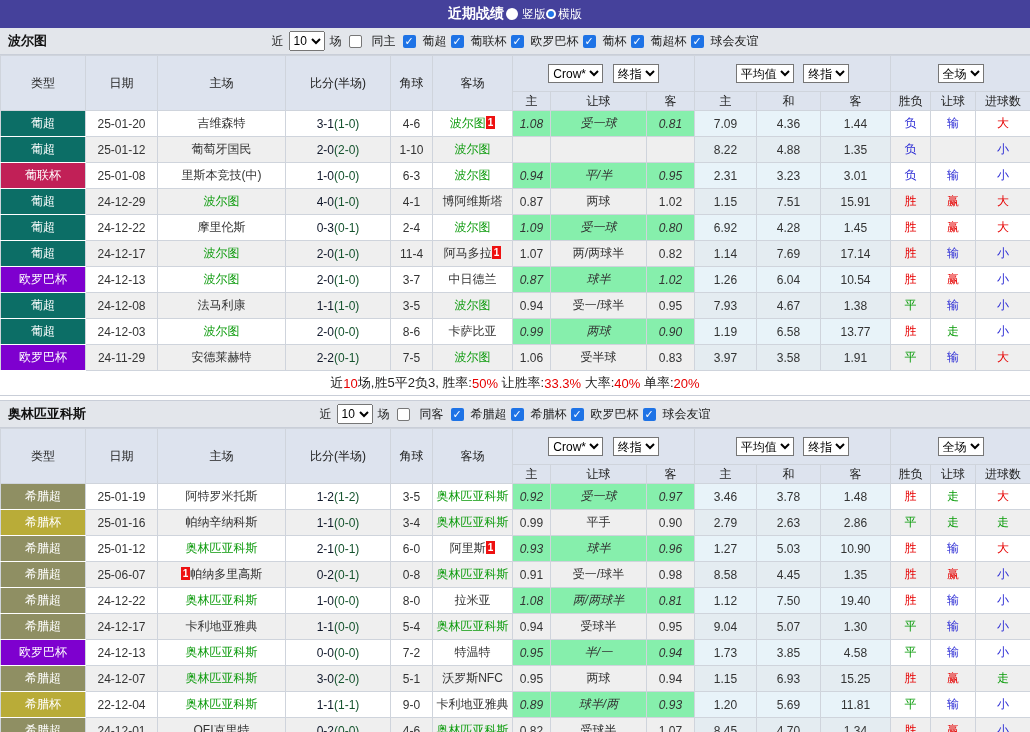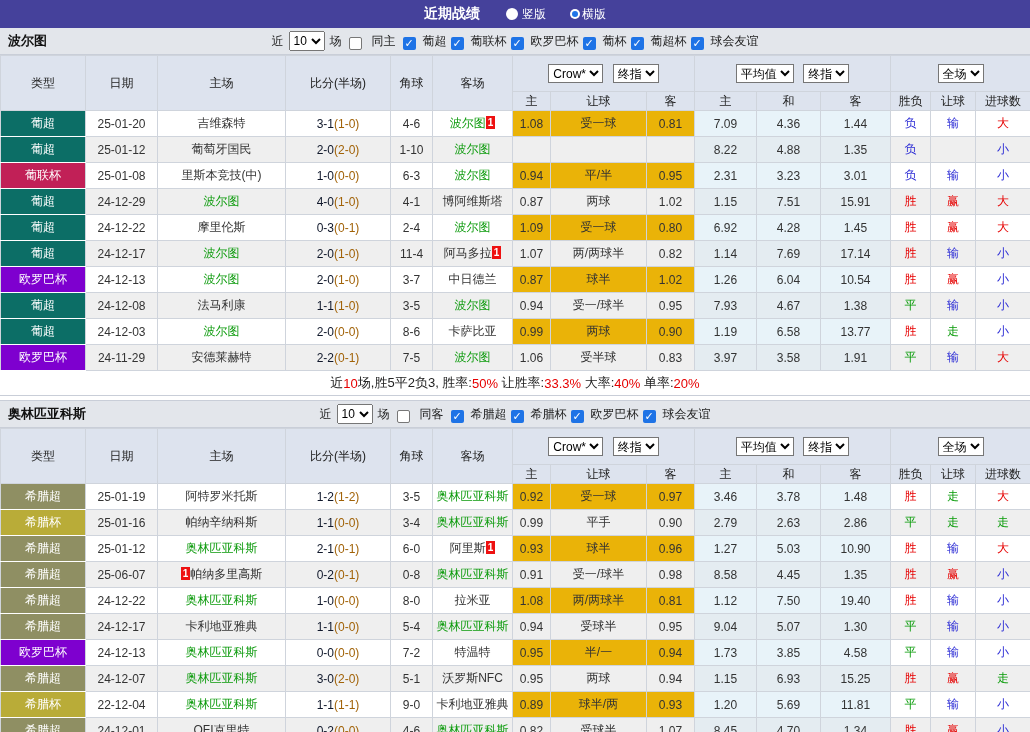--- a/index.html
+++ b/index.html
@@ -1,55 +1,55 @@
 <!DOCTYPE html>
 <html><head>
 <meta charset="utf-8">
 <style>
   * { box-sizing: border-box; margin: 0; padding: 0; }
   body { font-family: "Liberation Sans", "DejaVu Sans", sans-serif; background: #fff; }
   .page { width: 1030px; margin: 0; background: #fff; }
 
   
-  .topbar { height: 28px; background: #45419b; display: flex; align-items: center; justify-content: center; gap: 26px; color: #fff; }
+  .topbar { height: 28px; background: #45419b; display: flex; align-items: center; justify-content: center; gap: 2px; color: #fff; }
   .topbar .title { font-size: 14px; font-weight: bold; }
   .topbar label { display: inline-flex; align-items: center; gap: 4px; font-size: 12px; cursor: pointer; }
   .radio { width: 12px; height: 12px; border-radius: 50%; background: #fff; display: inline-block; }
   .radio.sel { width: 6px; height: 6px; background: #fff; border: 3px solid #1f74e8; box-shadow: 0 0 0 2px #fff; }
 
   
   .filter-bar { height: 27px; background: #e3e6eb; border-bottom: 1px solid #c9ced8; position: relative; display: flex; align-items: center; justify-content: center; font-size: 12px; color: #222; }
   .team-name-label { position: absolute; left: 8px; font-weight: bold; font-size: 13px; color: #111; }
   .filter-center { display: inline-flex; align-items: center; gap: 3px; }
   .count-select { font-size: 12px; height: 20px; margin: 0 2px; }
-  .cb-label { display: inline-flex; align-items: flex-end; gap: 7px; cursor: pointer; margin-left: 4px; }
+  .cb-label { display: inline-flex; align-items: center; gap: 7px; cursor: pointer; margin-left: 4px; }
   .cb { display: inline-block; width: 13px; height: 13px; border-radius: 2px; text-align: center; }
   .cb.on { background: #1e73e6; color: #fff; font-size: 11px; line-height: 13px; font-weight: bold; }
   .cb.off { background: #fff; border: 1px solid #777; width: 13px; height: 13px; margin-right: 3px; }
   .leagues { display: inline-flex; align-items: center; }
 
   
   table { border-collapse: collapse; table-layout: fixed; width: 1030px; font-size: 12px; }
   th, td { border: 1px solid #cfd4dc; text-align: center; overflow: hidden; white-space: nowrap; }
   thead th { background: #dde3ee; font-weight: normal; color: #222; }
   thead tr.r1 th { height: 21px; }
   thead tr.r2 th { height: 19px; }
   thead select { font-size: 12px; height: 19px; margin: 8px 3px; background: #fff; }
   tbody td { height: 26px; color: #333; }
   tr.odd td { background: #fff; }
   tr.even td { background: #efefef; }
-  tr.odd td.crow-col { background: #eab308; }
+  tr.odd td.crow-col { background: #86efac; font-style: italic; }
   tr.even td.crow-col { background: #efefef; }
   tr.odd td.avg-col { background: #e8f3f9; }
   tr.even td.avg-col { background: #e4ecf1; }
   td.type-cell { color: #fff; border-bottom: 1px solid #fff; border-top: none; }
   .team { color: #333; }
   .team.featured { color: #0d9b0d; }
   .ft-score { color: #0f172a; }
-  .half-score { color: #a16207; text-align: right; }
+  .half-score { color: #14532d; text-align: right; }
   .red-card { display: inline-block; background: #ee1111; color: #fff; font-size: 10px; font-weight: bold; line-height: 13px; height: 13px; min-width: 9px; padding: 0 2px; vertical-align: 1px; }
   .c-red { color: #e60000; }
   .c-blue { color: #2b2bd5; }
   .c-green { color: #089b08; }
 
   
   .summary { height: 25px; display: flex; align-items: center; justify-content: center; font-size: 13px; color: #222; border-bottom: 1px solid #c9ced8; background: #fff; }
   .summary span { white-space: pre; }
   .section.second { margin-top: 4px; border-top: 1px solid #c9ced8; }
 </style>

